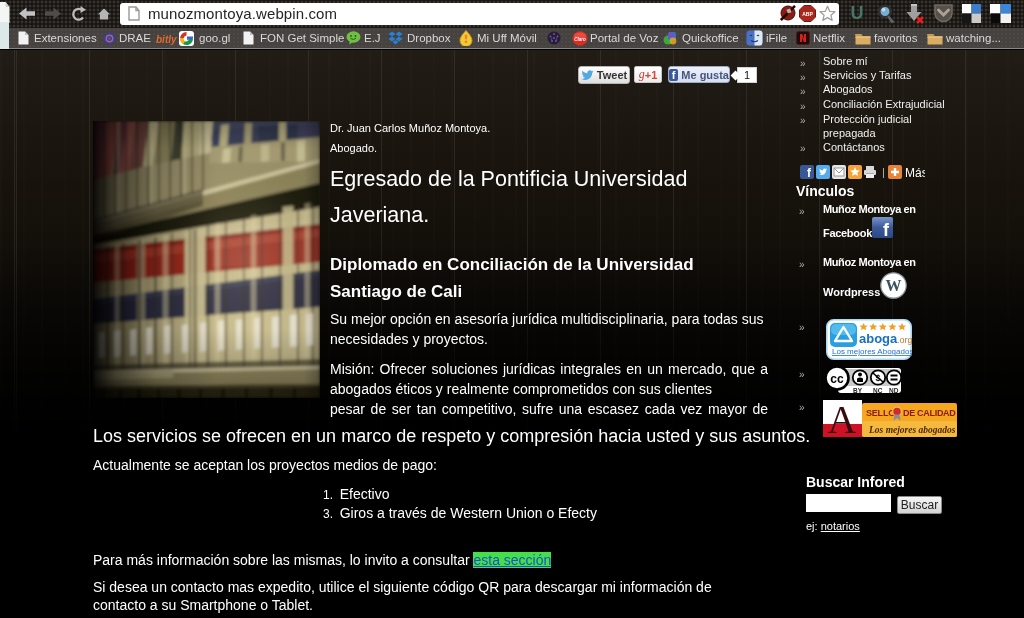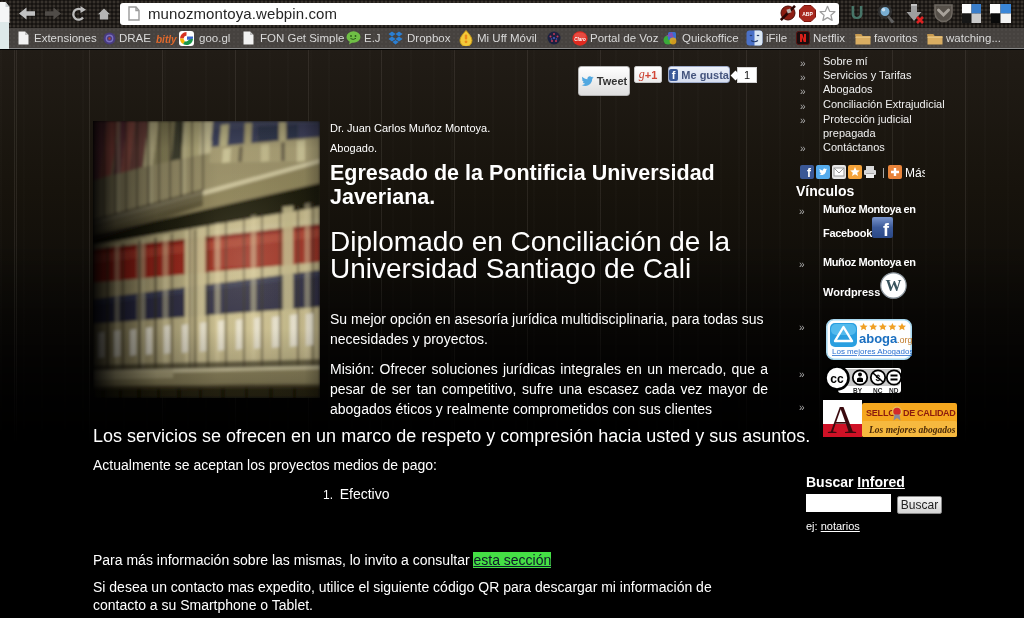--- a/index.html
+++ b/index.html
@@ -199,21 +199,21 @@
 <svg class="a" style="left:927px;top:32px" width="16" height="13" viewBox="0 0 16 13">
  <path d="M0.5 2 L6 2 L7.5 4 L15.5 4 L15.5 12.5 L0.5 12.5 Z" fill="#d9ad62"></path>
  <path d="M0.5 2 L6 2 L7.5 4 L0.5 4 Z" fill="#c79a50"></path>
  <rect x="0.5" y="4.8" width="15" height="1" fill="#e8c684"></rect>
 </svg>
 <div class="bmlabel" style="left:946px">watching...</div>
 
 <div class="a" id="page">
 <div id="wood"></div>
 
-<div class="a" style="left:578px;top:16px;width:52px;height:30px;background:linear-gradient(#ffffff,#dedede);border:1px solid #b4b4b4;border-radius:3px;display:flex;align-items:center;justify-content:center;gap:3px">
+<div class="a" style="left:578px;top:16px;width:52px;height:18px;background:linear-gradient(#ffffff,#dedede);border:1px solid #b4b4b4;border-radius:3px;display:flex;align-items:center;justify-content:center;gap:3px">
  <svg width="13" height="11" viewBox="0 0 13 11">
         <path d="M12.5 1.3 c-.4.2-.9.4-1.4.4.5-.3.9-.8 1.1-1.3-.5.3-1 .5-1.6.6C10.1.5 9.5.2 8.8.2 7.5.2 6.4 1.3 6.4 2.6c0 .2 0 .4.1.6C4.4 3.1 2.6 2.1 1.4.7 1.2 1 1.1 1.4 1.1 1.9c0 .8.4 1.6 1.1 2-.4 0-.8-.1-1.1-.3v0c0 1.2.8 2.2 1.9 2.4-.2.1-.4.1-.6.1-.2 0-.3 0-.5 0 .3 1 1.2 1.7 2.3 1.7-.8.7-1.9 1.1-3 1.1-.2 0-.4 0-.6 0 1.1.7 2.4 1.1 3.7 1.1 4.5 0 6.9-3.7 6.9-6.9v-.3c.5-.4.9-.8 1.3-1.4z" fill="#52a8e0"></path>
       </svg>
  <span style="font-size:11px;font-weight:bold;color:#333">Tweet</span>
 </div>
 <div class="a" style="left:634px;top:16px;width:28px;height:17px;background:linear-gradient(#ffffff,#ececec);border:1px solid #c6c6c6;border-radius:2px;display:flex;align-items:center;justify-content:center">
  <span style="font-size:12px;color:#c94130;font-family:'Liberation Serif',serif;font-style:italic">g</span>
       <span style="font-size:11px;font-weight:bold;color:#d24737">+1</span>
 </div>
 <div class="a" style="left:668px;top:16px;width:62px;height:17px;background:linear-gradient(#edf1fa,#d6deef);border:1px solid #9daac8;border-radius:3px;display:flex;align-items:center;justify-content:center;gap:3px">
@@ -382,34 +382,35 @@
   </g>
   <polygon points="0,265 227,263 227,266 0,268" fill="#463e24"></polygon>
  </g>
  <rect x="0" y="0" width="227" height="277" fill="url(#glow)"></rect>
  <rect x="0" y="0" width="227" height="277" fill="url(#vig)"></rect>
  <rect x="0" y="0" width="227" height="277" fill="url(#vigv)"></rect>
 </svg>
 
 <div class="a wt" style="left:330px;top:72px;font-size:11px">Dr. Juan Carlos Muñoz Montoya.</div>
 <div class="a wt" style="left:330px;top:92px;font-size:11px">Abogado.</div>
-<div class="a wt" style="left:330px;top:111px;width:430px;font-size:21.5px;font-weight:bold;line-height:24px">Egresado de la Pontificia Universidad Javeriana.</div>
-<div class="a wt" style="left:330px;top:178px;width:430px;font-size:28px;font-weight:normal;line-height:27px">Diplomado en Conciliación de la Universidad Santiago de Cali</div>
+<div class="a wt" style="left:330px;top:111px;width:430px;font-size:21.5px;font-weight:normal;line-height:36px">Egresado de la Pontificia Universidad Javeriana.</div>
+<div class="a wt" style="left:330px;top:201px;width:430px;font-size:17px;font-weight:bold;line-height:27px">Diplomado en Conciliación de la Universidad Santiago de Cali</div>
 <div class="a wt" style="left:330px;top:259px;width:445px;font-size:14px;line-height:20px">Su mejor opción en asesoría jurídica multidisciplinaria, para todas sus necesidades y proyectos.</div>
 <div class="a wt" style="left:330px;top:309px;width:438px;font-size:14px;line-height:20px">
  <div style="text-align:justify;text-align-last:justify">Misión: Ofrecer soluciones jurídicas integrales en un mercado, que a</div>
+ <div>abogados éticos y realmente comprometidos con sus clientes</div>
  <div style="text-align:justify;text-align-last:justify">pesar de ser tan competitivo, sufre una escasez cada vez mayor de</div>
- <div>abogados éticos y realmente comprometidos con sus clientes</div>
 </div>
 <div class="a wt" style="left:93px;top:376px;font-size:18px">Los servicios se ofrecen en un marco de respeto y compresión hacia usted y sus asuntos.</div>
 <div class="a wt" style="left:93px;top:407px;font-size:14px">Actualmente se aceptan los proyectos medios de pago:</div>
 <div class="a wt" style="left:323px;top:435px;font-size:14px;line-height:18px">
  <div><span style="font-size:12px">1.&nbsp;&nbsp;</span>Efectivo</div>
+ <div><span style="font-size:12px">3.&nbsp;&nbsp;</span>Giros a través de Western Union o Efecty</div>
 </div>
-<div class="a wt" style="left:93px;top:502px;font-size:14px">Para más información sobre las mismas, lo invito a consultar <span style="background:#45e045;color:#0f172a;text-decoration:underline">esta sección</span></div>
+<div class="a wt" style="left:93px;top:502px;font-size:14px">Para más información sobre las mismas, lo invito a consultar <span style="background:#45e045;color:#1d4ed8;text-decoration:underline">esta sección</span></div>
 <div class="a wt" style="left:93px;top:528px;font-size:14px;line-height:18px">Si desea un contacto mas expedito, utilice el siguiente código QR para descargar mi información de<br>contacto a su Smartphone o Tablet.</div>
 
 <div class="bullet" style="left:800px;top:8px">»</div>
     <div class="menuitem" style="left:823px;top:5px">Sobre mí</div>
 <div class="bullet" style="left:800px;top:22px">»</div>
     <div class="menuitem" style="left:823px;top:19px">Servicios y Tarifas</div>
 <div class="bullet" style="left:800px;top:36px">»</div>
     <div class="menuitem" style="left:823px;top:33px">Abogados</div>
 <div class="bullet" style="left:800px;top:51px">»</div>
     <div class="menuitem" style="left:823px;top:48px">Conciliación Extrajudicial</div>
@@ -514,18 +515,18 @@
  <text x="19" y="33" font-size="40" fill="#3a0a0e" text-anchor="middle" font-family="Liberation Serif">A</text>
  <rect x="39" y="3" width="95" height="34" rx="2" fill="#f5a71f"></rect>
  <rect x="39" y="21" width="95" height="16" rx="2" fill="#f6b93f"></rect>
  <text x="43" y="15.5" font-size="9" font-weight="bold" fill="#8a1a0e" font-family="Liberation Sans" letter-spacing="-0.2">SELLO</text>
  <circle cx="74" cy="11.5" r="4.4" fill="#d42a2a" stroke="#e8c05a" stroke-width="1.3"></circle>
  <path d="M71.5 14.5 L70.5 20.5 L74 18 L77.5 20.5 L76.5 14.5" fill="#8a8a9a"></path>
  <text x="80" y="15.5" font-size="9" font-weight="bold" fill="#8a1a0e" font-family="Liberation Sans" letter-spacing="-0.3">DE CALIDAD</text>
  <text x="46" y="32.5" font-size="9.5" font-style="italic" font-weight="bold" fill="#4a2a08" font-family="Liberation Serif">Los mejores abogados</text>
 </svg>
 
-<div class="a wt" style="left:806px;top:424px;font-size:14px;font-weight:bold">Buscar <span style="text-decoration:underline">Infored</span></div>
+<div class="a wt" style="left:806px;top:424px;font-size:14px;font-weight:bold">Buscar <span style="">Infored</span></div>
 <div class="a" style="left:806px;top:444px;width:85px;height:18px;background:#fff"></div>
 <div class="a" style="left:897px;top:446px;width:45px;height:18px;background:linear-gradient(#f6f6f6,#d4d4d4);border:1px solid #8a8a8a;border-radius:2px;font-size:12px;color:#222;text-align:center;line-height:16px">Buscar</div>
 <div class="a wt" style="left:806px;top:470px;font-size:11px">ej: <span style="text-decoration:underline">notarios</span></div>
 
 </div>
 
 </body></html>

